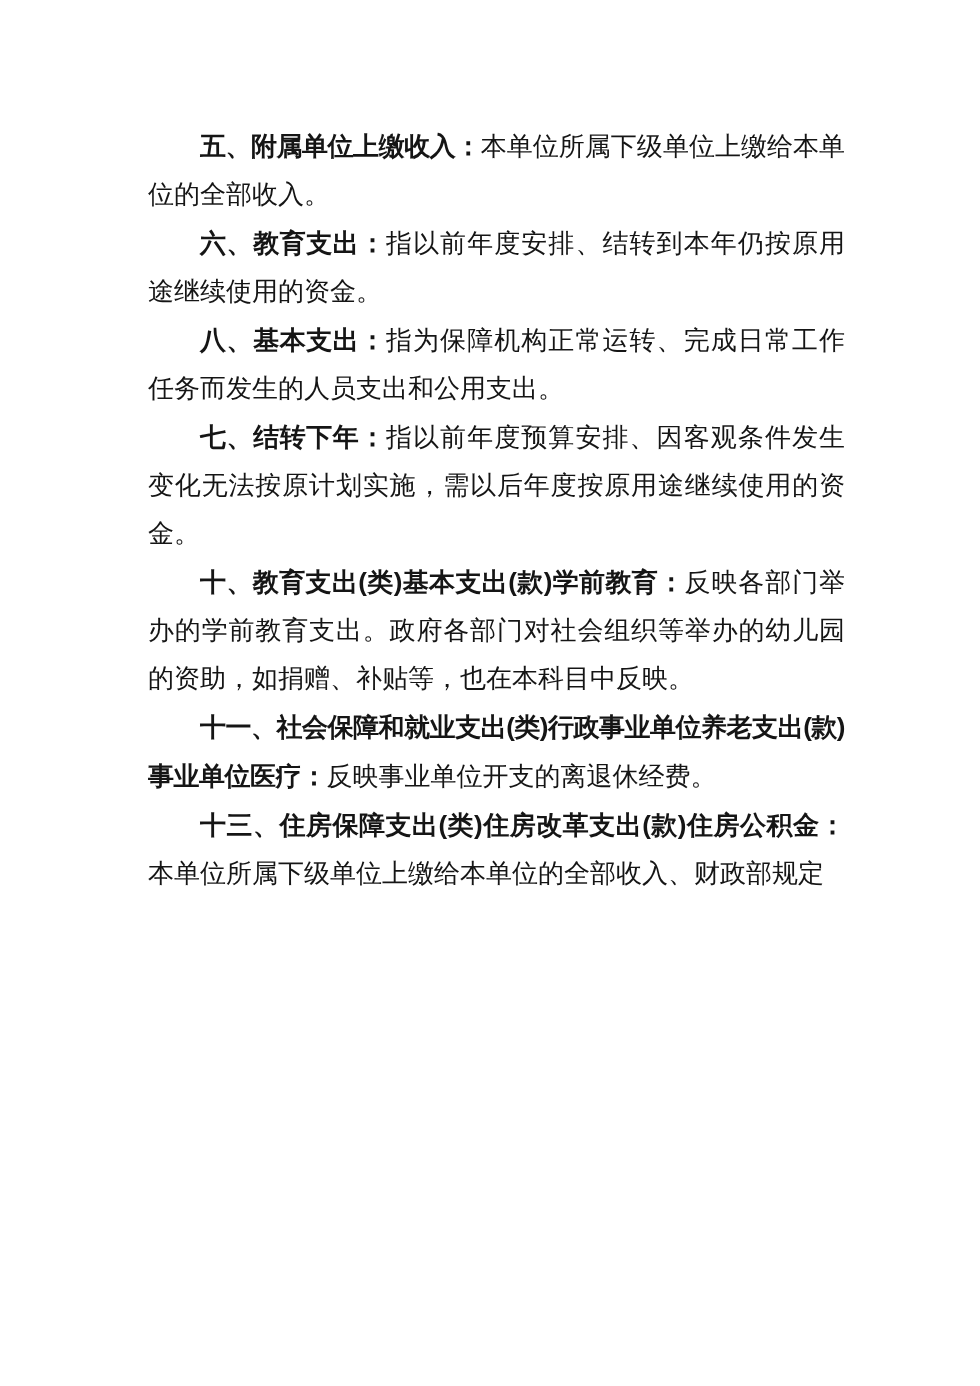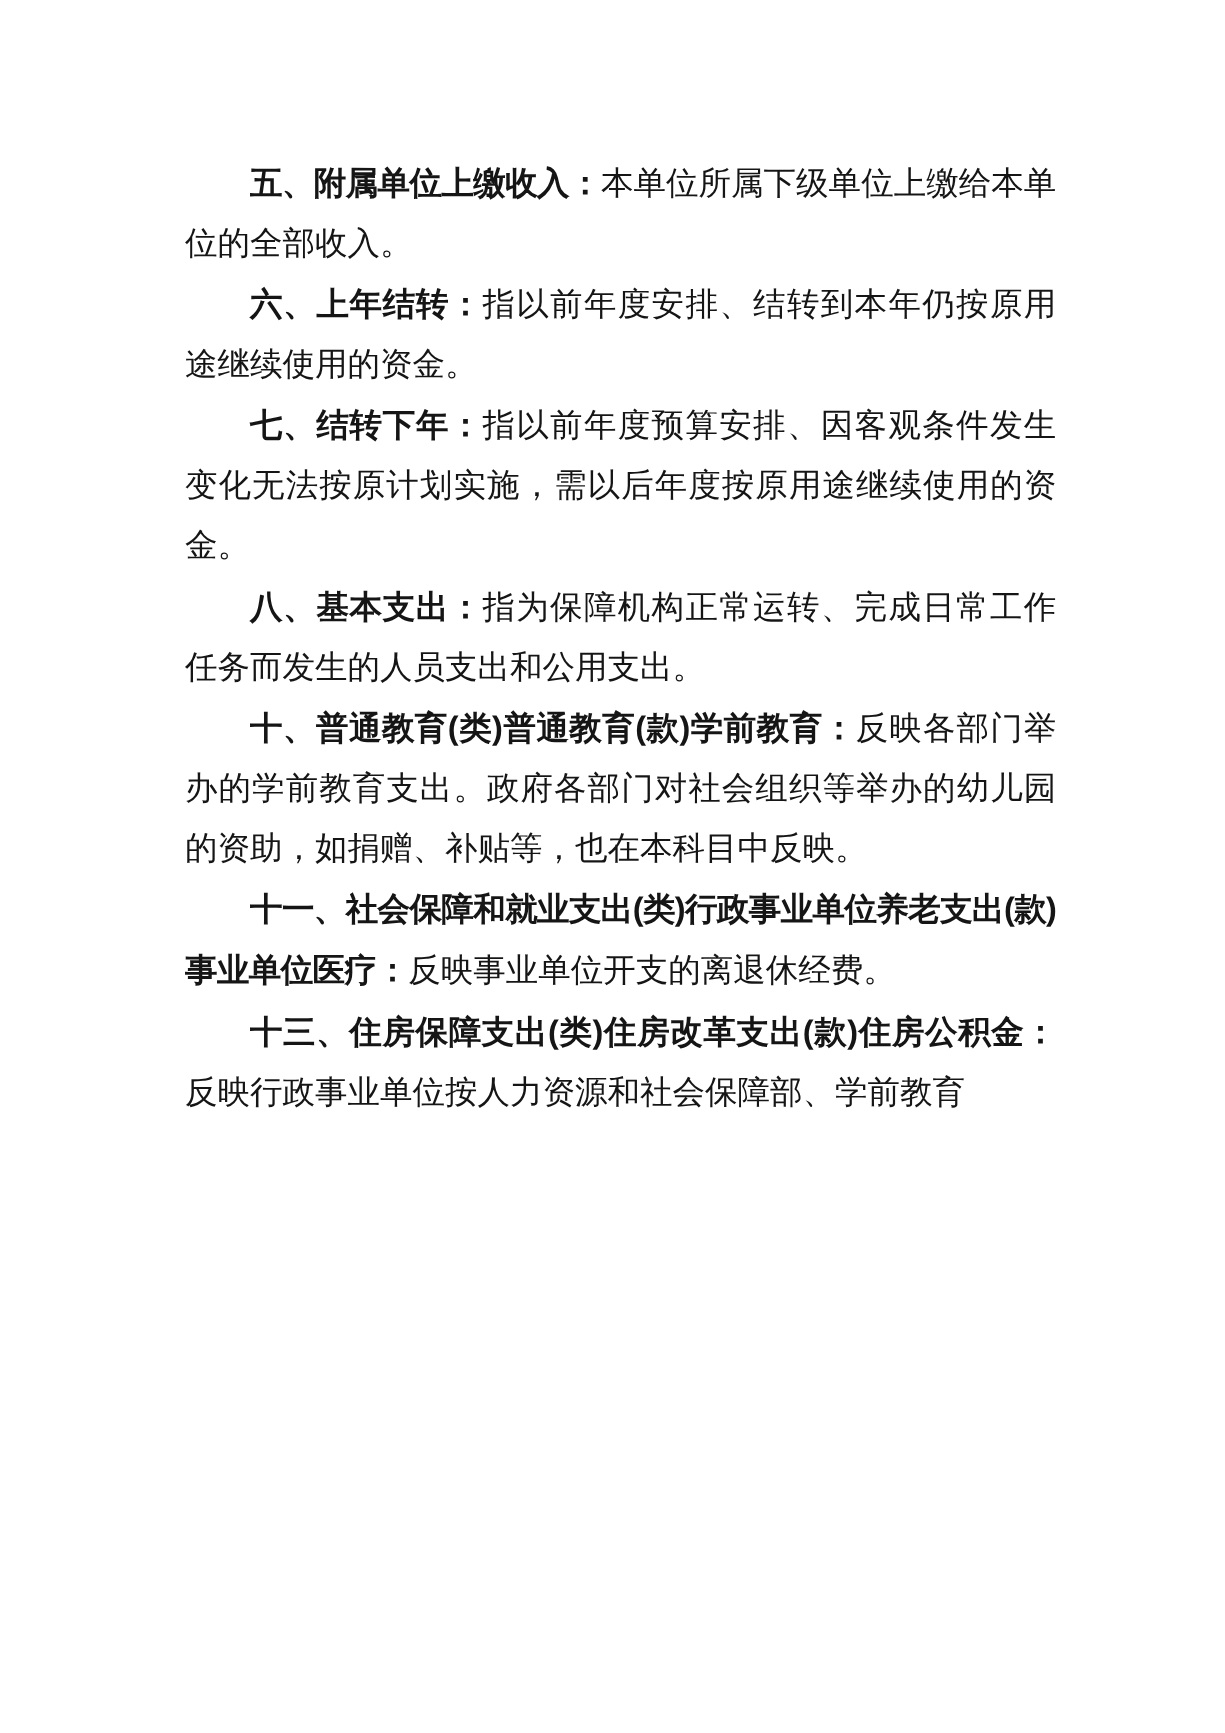--- a/index.html
+++ b/index.html
@@ -38,28 +38,28 @@
   }
 </style>
 </head>
 <body>
 
 <div class="page">
   <div class="content">
 
     <p class="para"><span class="head">五、附属单位上缴收入：</span><span>本单位所属下级单位上缴给本单位的全部收入。</span></p>
 
-    <p class="para"><span class="head">六、上年结转：</span><span>指以前年度安排、结转到本年仍按原用途继续使用的资金。</span></p>
+    <p class="para"><span class="head">六、教育支出：</span><span>指以前年度安排、结转到本年仍按原用途继续使用的资金。</span></p>
+
+    <p class="para"><span class="head">八、基本支出：</span><span>指为保障机构正常运转、完成日常工作任务而发生的人员支出和公用支出。</span></p>
 
     <p class="para"><span class="head">七、结转下年：</span><span>指以前年度预算安排、因客观条件发生变化无法按原计划实施，需以后年度按原用途继续使用的资金。</span></p>
 
-    <p class="para"><span class="head">八、基本支出：</span><span>指为保障机构正常运转、完成日常工作任务而发生的人员支出和公用支出。</span></p>
 
-
-    <p class="para"><span class="head">十、普通教育(类)普通教育(款)学前教育：</span><span>反映各部门举办的学前教育支出。政府各部门对社会组织等举办的幼儿园的资助，如捐赠、补贴等，也在本科目中反映。</span></p>
+    <p class="para"><span class="head">十、教育支出(类)基本支出(款)学前教育：</span><span>反映各部门举办的学前教育支出。政府各部门对社会组织等举办的幼儿园的资助，如捐赠、补贴等，也在本科目中反映。</span></p>
 
     <p class="para"><span class="head">十一、社会保障和就业支出(类)行政事业单位养老支出(款)事业单位医疗：</span><span>反映事业单位开支的离退休经费。</span></p>
 
 
-    <p class="para"><span class="head">十三、住房保障支出(类)住房改革支出(款)住房公积金：</span><span>反映行政事业单位按人力资源和社会保障部、学前教育</span></p>
+    <p class="para"><span class="head">十三、住房保障支出(类)住房改革支出(款)住房公积金：</span><span>本单位所属下级单位上缴给本单位的全部收入、财政部规定</span></p>
 
   </div>
 </div>
 
 </body></html>

